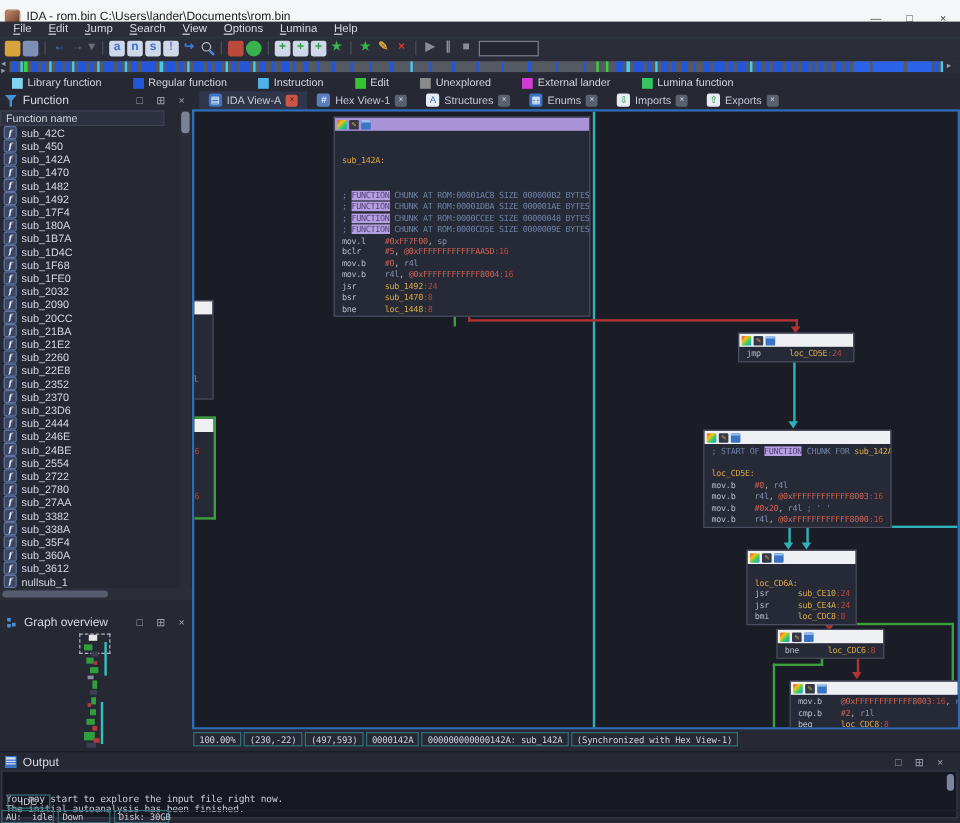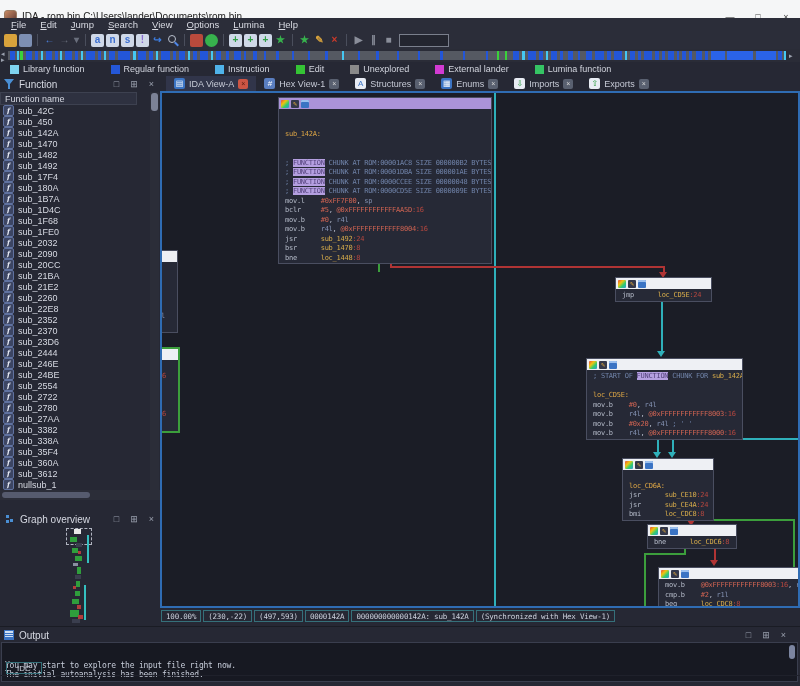--- a/index.html
+++ b/index.html
@@ -1,20 +1,20 @@
 <!DOCTYPE html>
 <html><head>
 <meta charset="utf-8">
 <style>
   html,body{margin:0;padding:0}
   body{width:800px;height:686px;position:relative;overflow:hidden;background:#262834;
        font-family:"Liberation Sans",sans-serif;color:#d4d7e0;-webkit-font-smoothing:antialiased}
   
   #titlebar{position:absolute;left:0;top:0;width:800px;height:34px;background:#f5f6f7;color:#222;
-            display:flex;align-items:center;font-size:10px;border-bottom:1px solid #15803d;box-sizing:border-box}
+            display:flex;align-items:center;font-size:10px;border-bottom:5px solid #15803d;box-sizing:border-box}
   #appicon{width:11px;height:11px;border-radius:3px;margin:0 5px 0 4px;
            background:linear-gradient(135deg,#c98a64,#8a5a48 60%,#5a3a30);border:1px solid #9a7a60}
   #wtitle{flex:1;white-space:nowrap;overflow:hidden}
   .wctl{width:28px;height:17px;display:flex;align-items:center;justify-content:center;color:#444;font-size:9px}
   
   #menubar{position:absolute;left:0;top:18px;width:800px;height:13px;background:#2b2d39;display:flex;align-items:center;padding-left:4px;box-sizing:border-box}
   .menu-item{display:inline-block;padding:0 7px;font-size:9.5px;color:#d8dae2;line-height:13px}
   .menu-item::first-letter{text-decoration:underline}
   
   #toolbar{position:absolute;left:0;top:31px;width:800px;height:18px;background:#2b2d39;display:flex;align-items:center;padding-left:4px;box-sizing:border-box;gap:2px}
@@ -669,13 +669,18 @@
       <span class="pc">□</span>
       <span class="pc">⊞</span>
       <span class="pc">×</span>
     </span>
   </div>
   <div id="outtext">You may start to explore the input file right now.
 The initial autoanalysis has been finished.<div id="outthumb"></div></div>
   <div id="idcrow">
     <div id="idcchip">IDC</div>
   </div>
+  <div id="outstatus">
+      <div class="ostchip">AU:  idle</div>
+      <div class="ostchip">Down</div>
+      <div class="ostchip" style="width: 46px;">Disk: 30GB</div>
+    </div>
 </div>
 
 </body></html>

